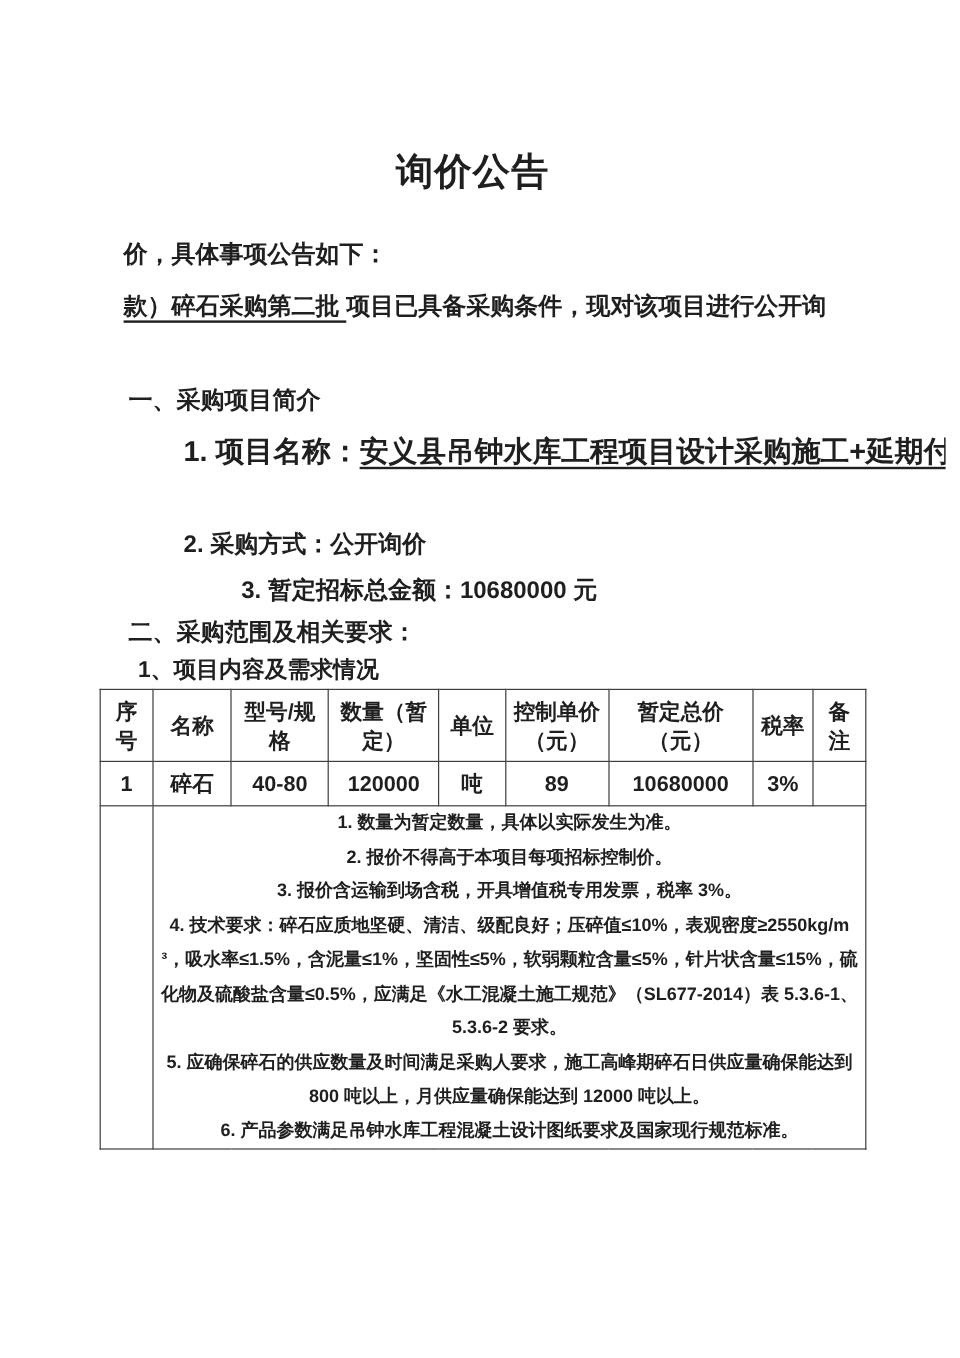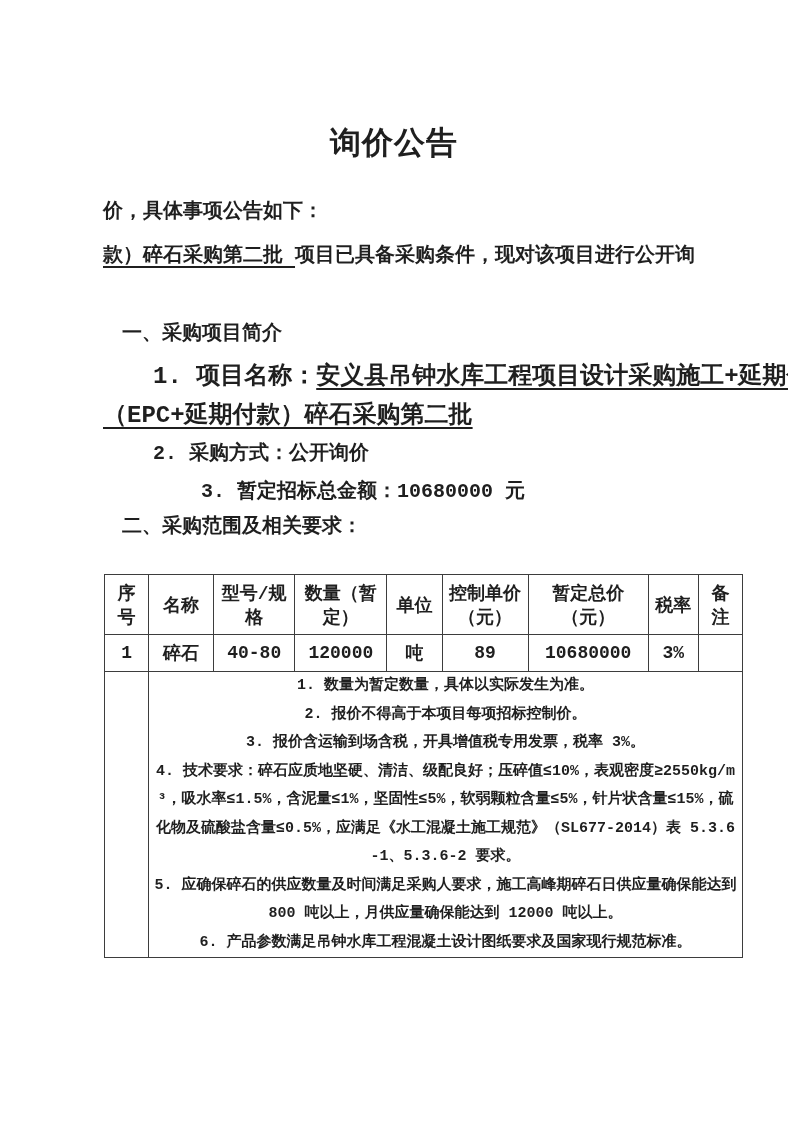--- a/index.html
+++ b/index.html
@@ -1,21 +1,21 @@
 <!DOCTYPE html>
 <html><head>
 <meta charset="utf-8">
 <style>
   html, body { margin: 0; padding: 0; background: #ffffff; }
   .page {
     position: relative;
     width: 788px;
     height: 1132px;
     background: #ffffff;
-    font-family: Liberation Mono, monospace;
+    font-family: Liberation Sans, sans-serif;
     font-weight: 700;
     color: #1f1f1f;
     overflow: hidden;
   }
   .title {
     position: absolute;
     top: 122px; left: 0;
     width: 100%;
     margin: 0;
     text-align: center;
@@ -29,41 +29,40 @@
     width: 608px;
     font-size: 20px;
   }
   .tline { line-height: 44px; white-space: nowrap; }
   .item1 .tline { line-height: 39px; }
   .u {
     text-decoration: underline;
     text-underline-offset: 5px;
     text-decoration-thickness: 1.5px;
   }
-  .heading { position: absolute; font-size: 20px; line-height: 28px; white-space: nowrap; margin-left: 15px; }
+  .heading { position: absolute; font-size: 20px; line-height: 28px; white-space: nowrap; }
   .sec1 { top: 320px; left: 107px; }
   .sec2 { top: 513px; left: 107px; }
   .item1 {
     position: absolute;
     top: 357px; left: 103px;
     width: 608px;
     font-size: 24px;
   }
   .item { position: absolute; left: 153px; font-size: 20px; line-height: 28px; white-space: nowrap; }
   .pos-item2 { top: 440px; }
   .pos-item3 { top: 478px; margin-left: 48px; }
   .sub { position: absolute; top: 545px; left: 115px; font-size: 19px; line-height: 28px; white-space: nowrap; }
   table.items {
     position: absolute;
     top: 574px; left: 83px;
     width: 639px;
     border-collapse: collapse;
     table-layout: fixed;
     font-size: 18px;
-    margin-left: 21px;
   }
   table.items th, table.items td {
     border: 1px solid #3d3d3d;
     text-align: center;
     vertical-align: middle;
     padding: 0 5px;
     font-weight: 700;
     overflow: hidden;
     word-break: break-all;
   }
@@ -95,29 +94,29 @@
 
   <div class="intro">
       <div class="tline"><span>价，具体事项公告如下：</span></div>
       <div class="tline"><span class="u">款）碎石采购第二批 </span><span>项目已具备采购条件，现对该项目进行公开询</span></div>
     </div>
 
   <div class="heading sec1">一、采购项目简介</div>
 
   <div class="item1">
       <div class="tline" style="padding-left: 50px;"><span>1. 项目名称：</span><span class="u">安义县吊钟水库工程项目设计采购施工+延期付款</span></div>
-      <div class="tline"><span class="u">（EPC+延期付款）碎石采购第二批 </span></div>
     </div>
 
   <div class="item pos-item2">2. 采购方式：公开询价</div>
 
   <div class="item pos-item3">3. 暂定招标总金额：10680000 元</div>
 
   <div class="heading sec2">二、采购范围及相关要求：</div>
 
+  <div class="sub">1、项目内容及需求情况</div>
 
   <table class="items">
     <colgroup>
       <col style="width:44px">
         <col style="width:65px">
         <col style="width:81px">
       <col style="width:92px">
         <col style="width:55px">
         <col style="width:86px">
       <col style="width:120px">

